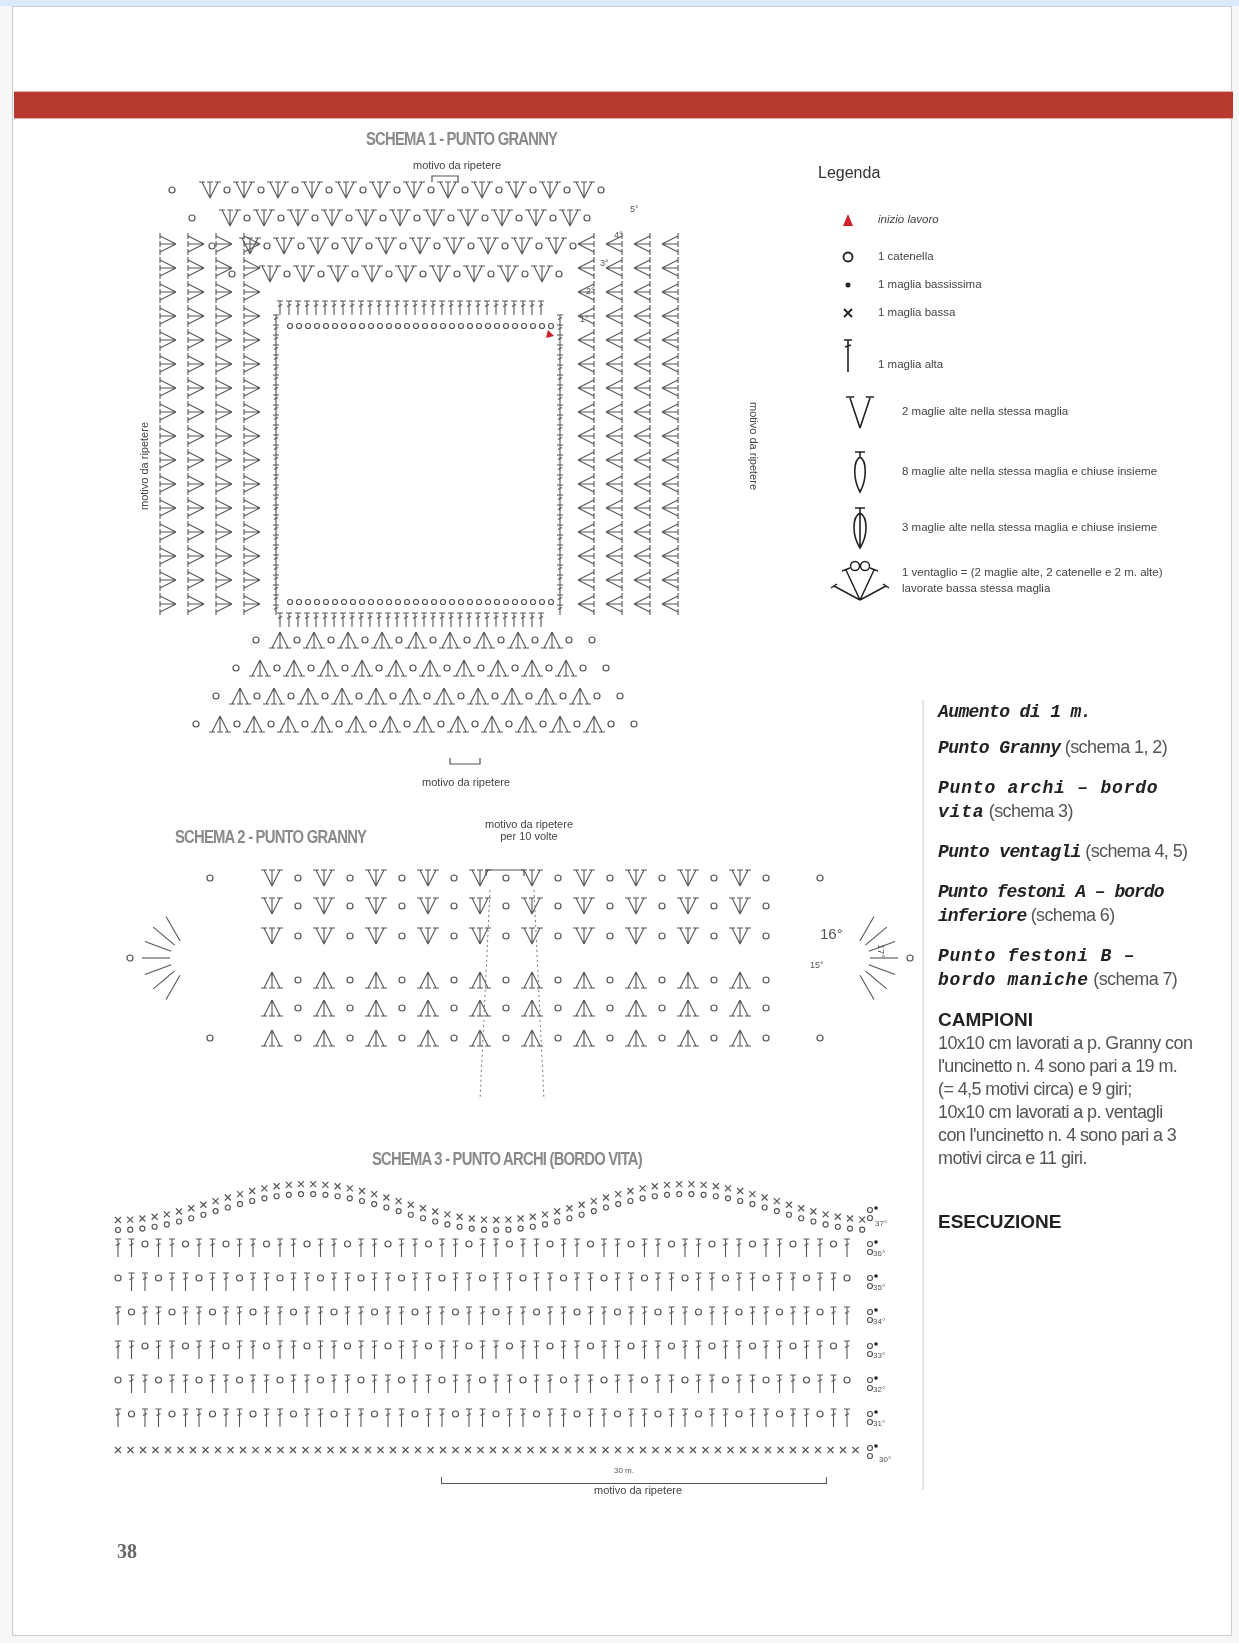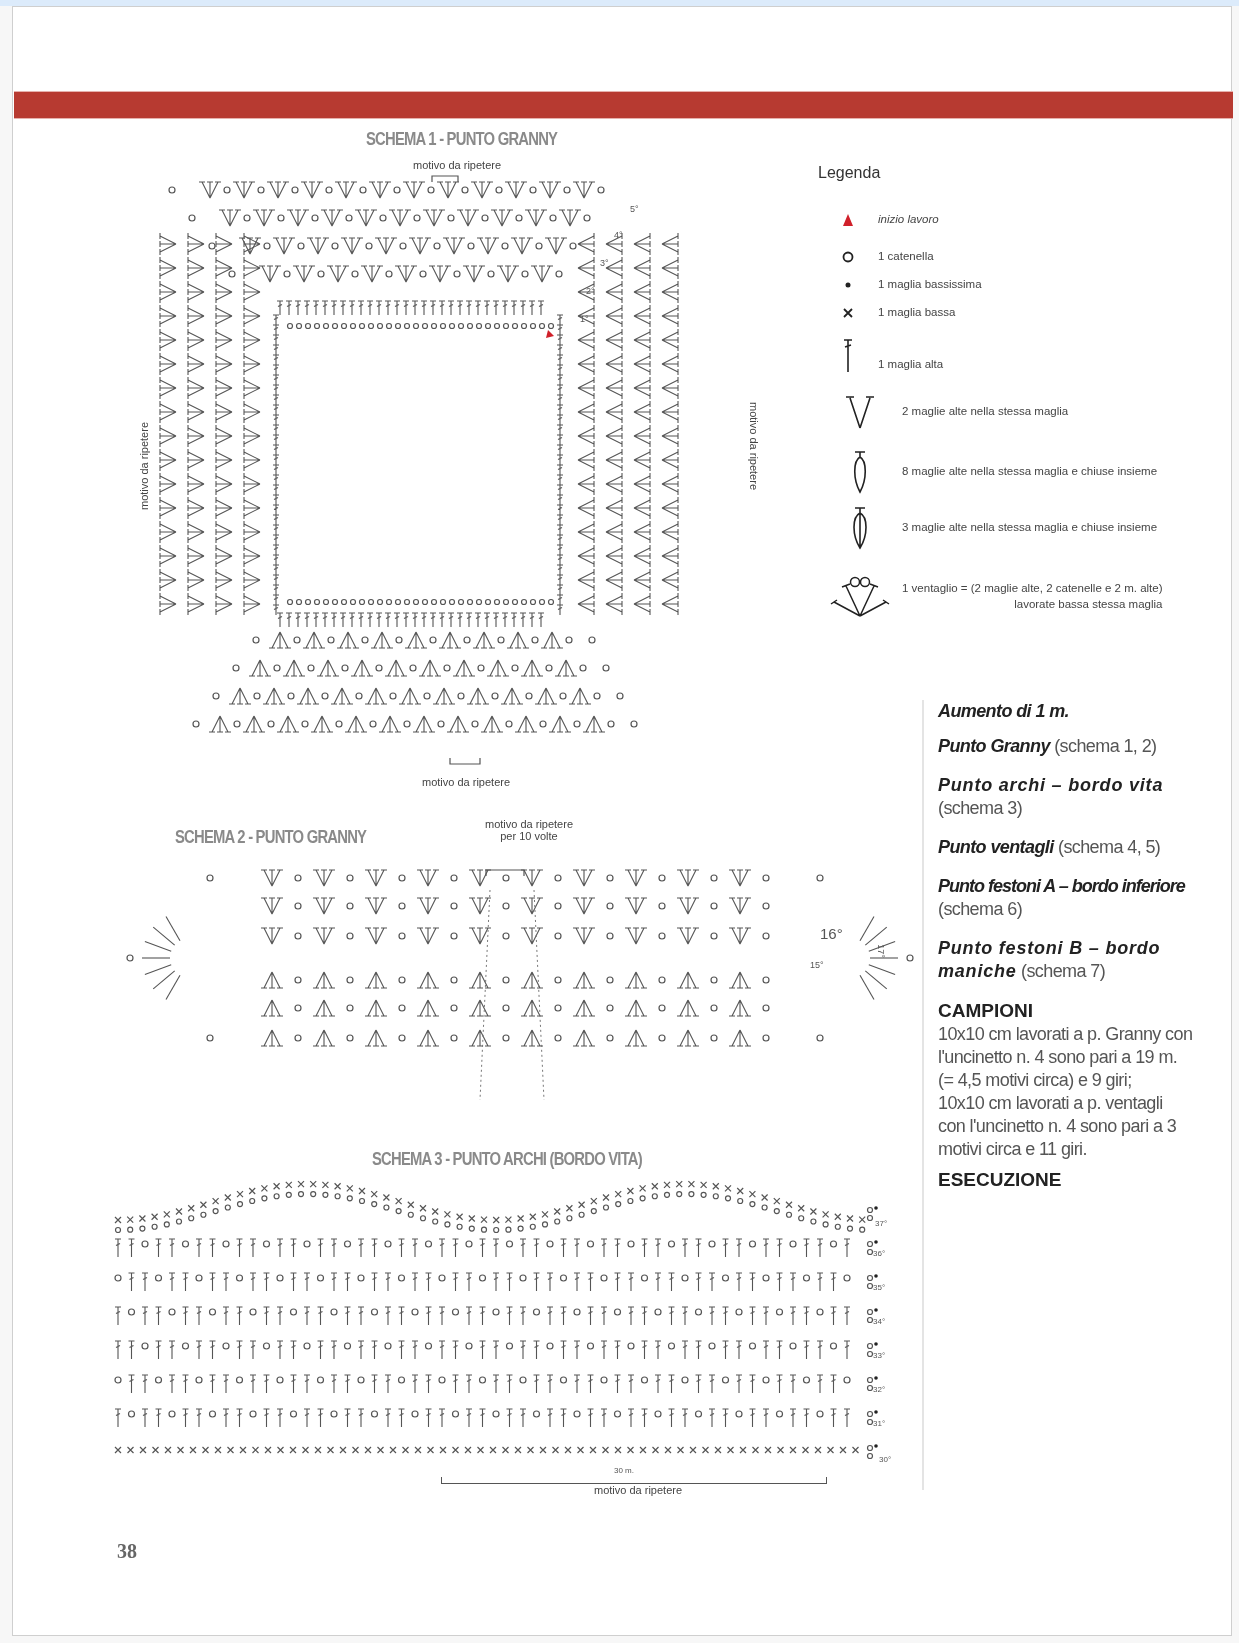--- a/index.html
+++ b/index.html
@@ -23,21 +23,21 @@
   .legend-title { font-size: 16px; color: #333; }
   .legend-row { position: absolute; left: 818px; display: flex; align-items: center; }
   .legend-sym { width: 60px; display: flex; justify-content: center; align-items: center; }
   .legend-text { font-size: 11.5px; color: #444; line-height: 1.35; }
   .sidebar {
     position: absolute; left: 922px; top: 700px; width: 280px; height: 790px;
     border-left: 2px solid #e4e4e4;
   }
   .col { position: absolute; left: 14px; top: 0; width: 256px; font-size: 18px; color: #555; line-height: 23px; letter-spacing: -0.6px; }
   .col p { margin: 0 0 12px 0; }
-  .col .b { font-weight: bold; font-style: italic; color: #222; }
+  .col .b { font-weight: bold; font-style: italic; color: #222; font-family: Liberation Mono, monospace; }
   .col .h { font-weight: bold; color: #222; font-size: 19px; letter-spacing: 0; }
   .col .h2 { font-weight: bold; color: #333; font-size: 18px; letter-spacing: 0; }
   .pagenum { position: absolute; left: 117px; top: 1540px; font-family: "Liberation Serif", serif; font-weight: bold; font-size: 20px; color: #666; }
 </style>
 </head>
 <body>
 
 <div class="topstrip"></div>
 <div class="page"></div>
 <div class="redbar"></div>
@@ -1031,21 +1031,21 @@
     <div class="legend-text">8 maglie alte nella stessa  maglia e chiuse insieme</div>
   </div>
   <div class="legend-row" style="top:505px;">
     <div class="legend-sym" style="width:84px;">
         <svg width="22" height="46">
           <path d="M6 3 H16 M11 3 L11 8 M11 8 C3 12 3 30 11 43 C19 30 19 12 11 8 M11 8 V43" stroke="#222" stroke-width="1.6" fill="none"></path>
         </svg>
       </div>
     <div class="legend-text">3 maglie alte nella stessa  maglia e chiuse insieme</div>
   </div>
-  <div class="legend-row" style="top:574px;text-align:right;">
+  <div class="legend-row" style="top:558px;">
     <div class="legend-sym" style="width:84px;">
         <svg width="64" height="46">
           <path d="M32 42 L6 28 M32 42 L18 12 M32 42 L46 12 M32 42 L58 28 M3 30 L9 26 M14 13 L22 10 M42 10 L50 13 M55 26 L61 30" stroke="#222" stroke-width="1.5" fill="none"></path>
           <circle cx="27" cy="8" r="4.5" fill="none" stroke="#222" stroke-width="1.5"></circle>
           <circle cx="37" cy="8" r="4.5" fill="none" stroke="#222" stroke-width="1.5"></circle>
         </svg>
       </div>
     <div class="legend-text"><span>1 ventaglio = (2 maglie alte, 2 catenelle e 2 m. alte)</span><br><span>lavorate bassa stessa maglia</span></div>
   </div>
 </div>
@@ -1880,17 +1880,17 @@
 
 <div class="sidebar">
   <div class="col">
     <p><span class="b">Aumento di 1 m.</span><br></p>
     <p style="margin-bottom:16px;"><span class="b">Punto Granny</span> <span>(schema 1, 2)</span></p>
     <p style="margin-bottom:16px;"><span class="b" style="letter-spacing:0.8px;">Punto archi – bordo vita</span> <span>(schema 3)</span></p>
     <p style="margin-bottom:16px;"><span class="b">Punto ventagli</span> <span>(schema 4, 5)</span></p>
     <p style="margin-bottom:16px;"><span class="b" style="letter-spacing:-1px;">Punto festoni A – bordo inferiore</span> <span>(schema 6)</span></p>
     <p style="margin-bottom:16px;"><span class="b" style="letter-spacing:0.8px;">Punto festoni B – bordo maniche</span> <span>(schema 7)</span></p>
     <p style="margin-bottom:0;"><span class="h">CAMPIONI</span><br><span>10x10 cm lavorati a p. Granny con l'uncinetto n. 4 sono pari a 19 m. (= 4,5 motivi circa) e 9 giri;</span><br><span>10x10 cm lavorati a p. ventagli con l'uncinetto n. 4 sono pari a 3 motivi circa e 11 giri.</span></p>
-    <p style="margin:7px 0 22px 0;"><span class="h">ESECUZIONE</span></p>
+    <p style="margin:40px 0 22px 0;"><span class="h">ESECUZIONE</span></p>
   </div>
 </div>
 
 <div class="pagenum">38</div>
 
 </body></html>

